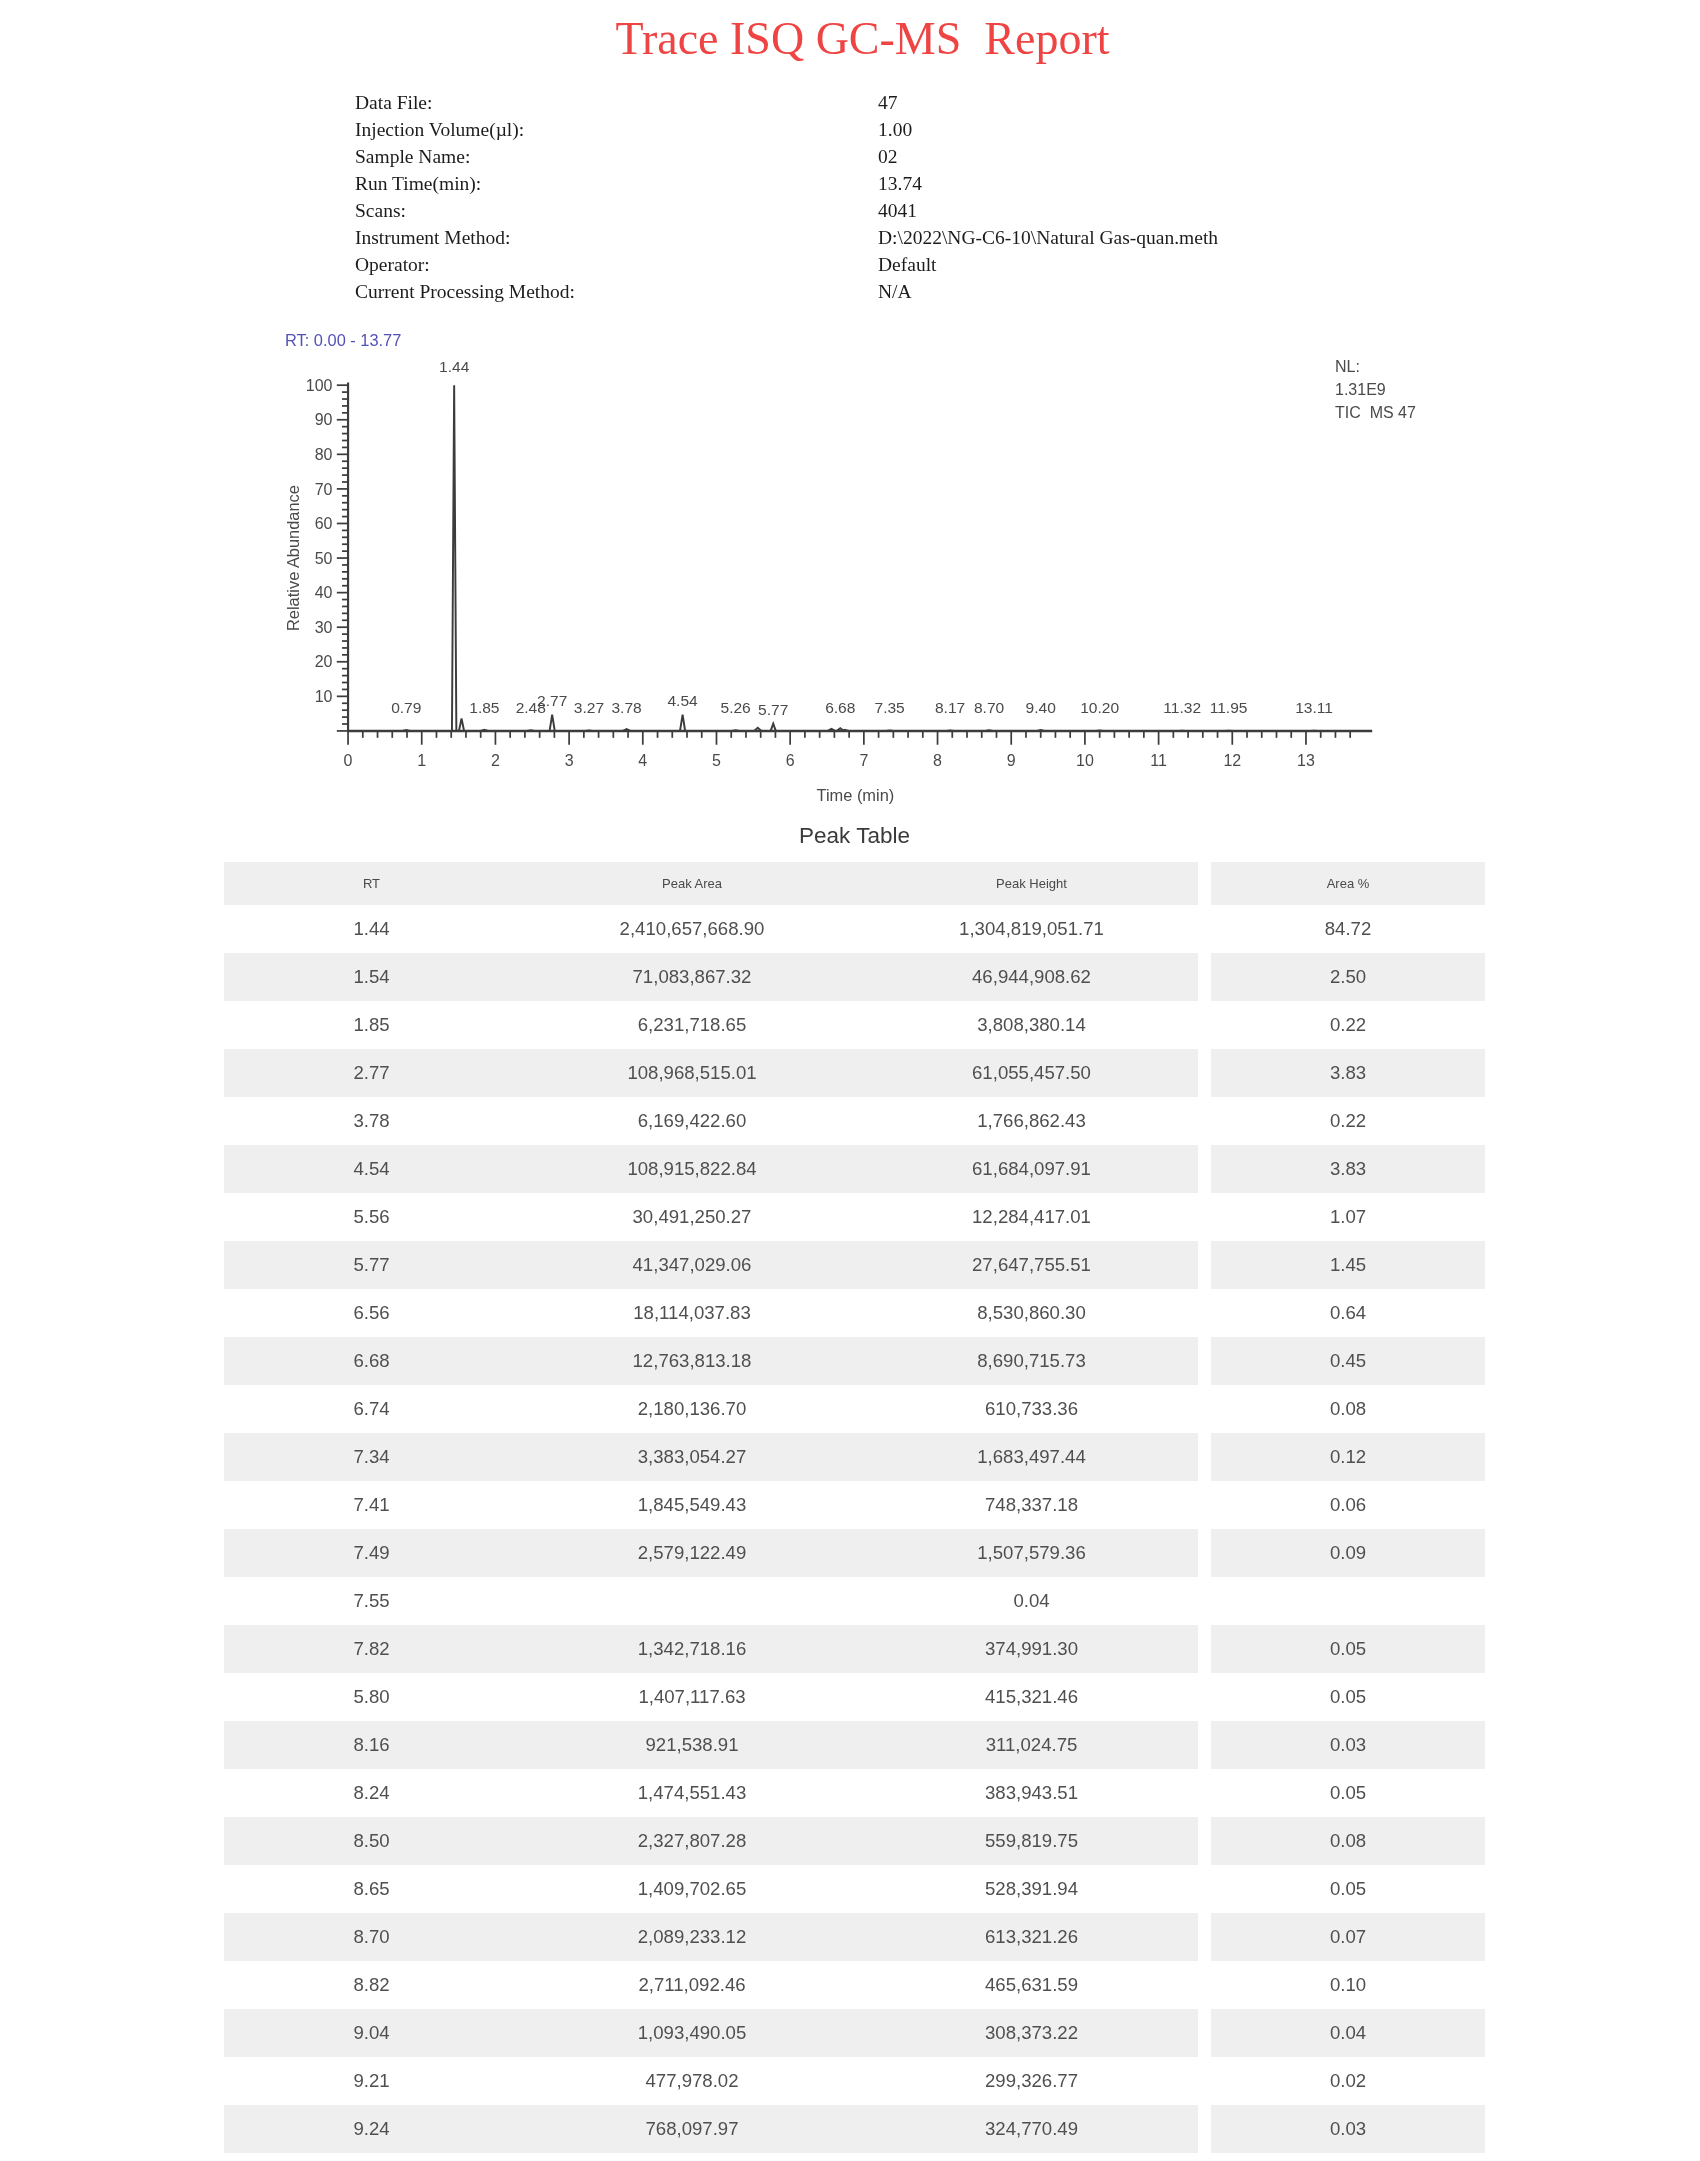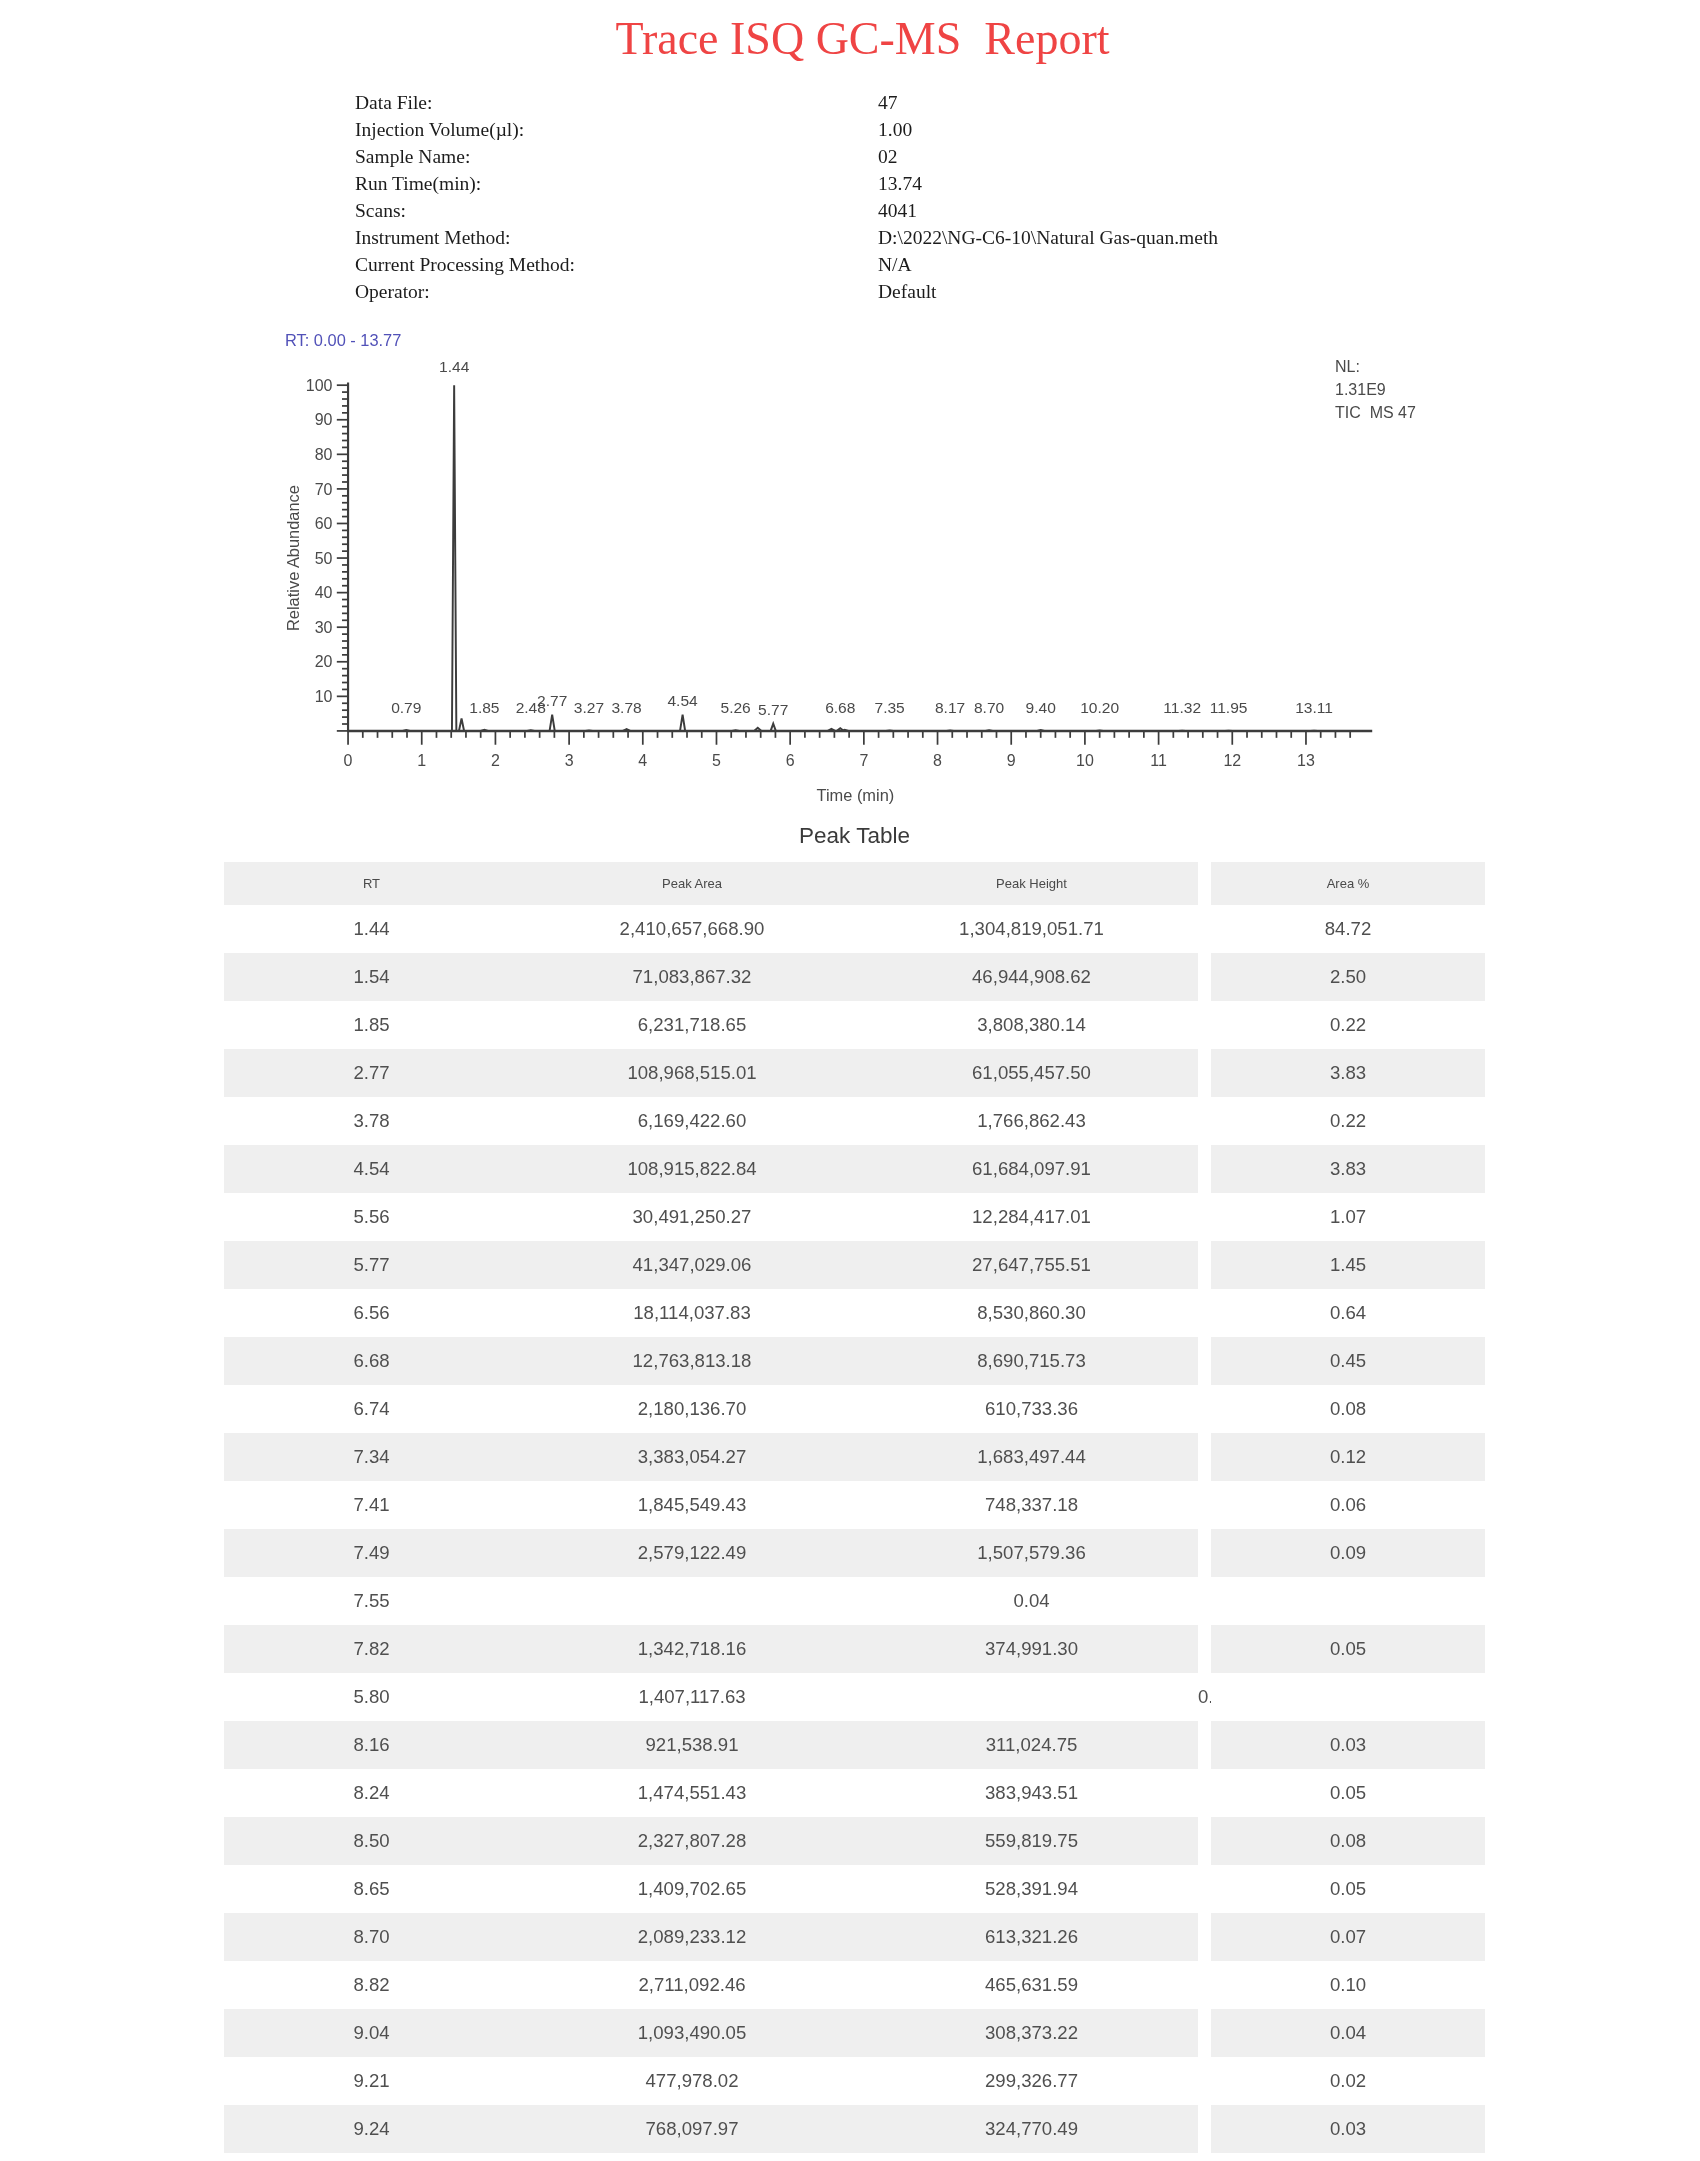--- a/index.html
+++ b/index.html
@@ -60,26 +60,26 @@
     </div>
     <div class="meta-row">
       <span class="m-label">Scans:</span>
       <span class="m-value">4041</span>
     </div>
     <div class="meta-row">
       <span class="m-label">Instrument Method:</span>
       <span class="m-value">D:\2022\NG-C6-10\Natural Gas-quan.meth</span>
     </div>
     <div class="meta-row">
+      <span class="m-label">Operator:</span>
+      <span class="m-value">Default</span>
+    </div>
+    <div class="meta-row">
       <span class="m-label">Current Processing Method:</span>
       <span class="m-value">N/A</span>
-    </div>
-    <div class="meta-row">
-      <span class="m-label">Operator:</span>
-      <span class="m-value">Default</span>
     </div>
   </div>
 
 <div id="rt-range" class="abs">RT: 0.00 - 13.77</div>
 
 <div id="nl-block" class="abs">
   <div class="nl-line">NL:</div>
   <div class="nl-line">1.31E9</div>
   <div class="nl-line">TIC  MS 47</div>
 </div>
@@ -373,20 +373,21 @@
     <div class="t-row data shade">
       <div class="t-cell">7.82</div>
       <div class="t-cell">1,342,718.16</div>
       <div class="t-cell">374,991.30</div>
       <div class="t-spacer"></div>
       <div class="t-cell">0.05</div>
     </div>
     <div class="t-row data">
       <div class="t-cell">5.80</div>
       <div class="t-cell">1,407,117.63</div>
+      <div class="t-cell">415,321.46</div>
       <div class="t-spacer"></div>
       <div class="t-cell">0.05</div>
     </div>
     <div class="t-row data shade">
       <div class="t-cell">8.16</div>
       <div class="t-cell">921,538.91</div>
       <div class="t-cell">311,024.75</div>
       <div class="t-spacer"></div>
       <div class="t-cell">0.03</div>
     </div>

